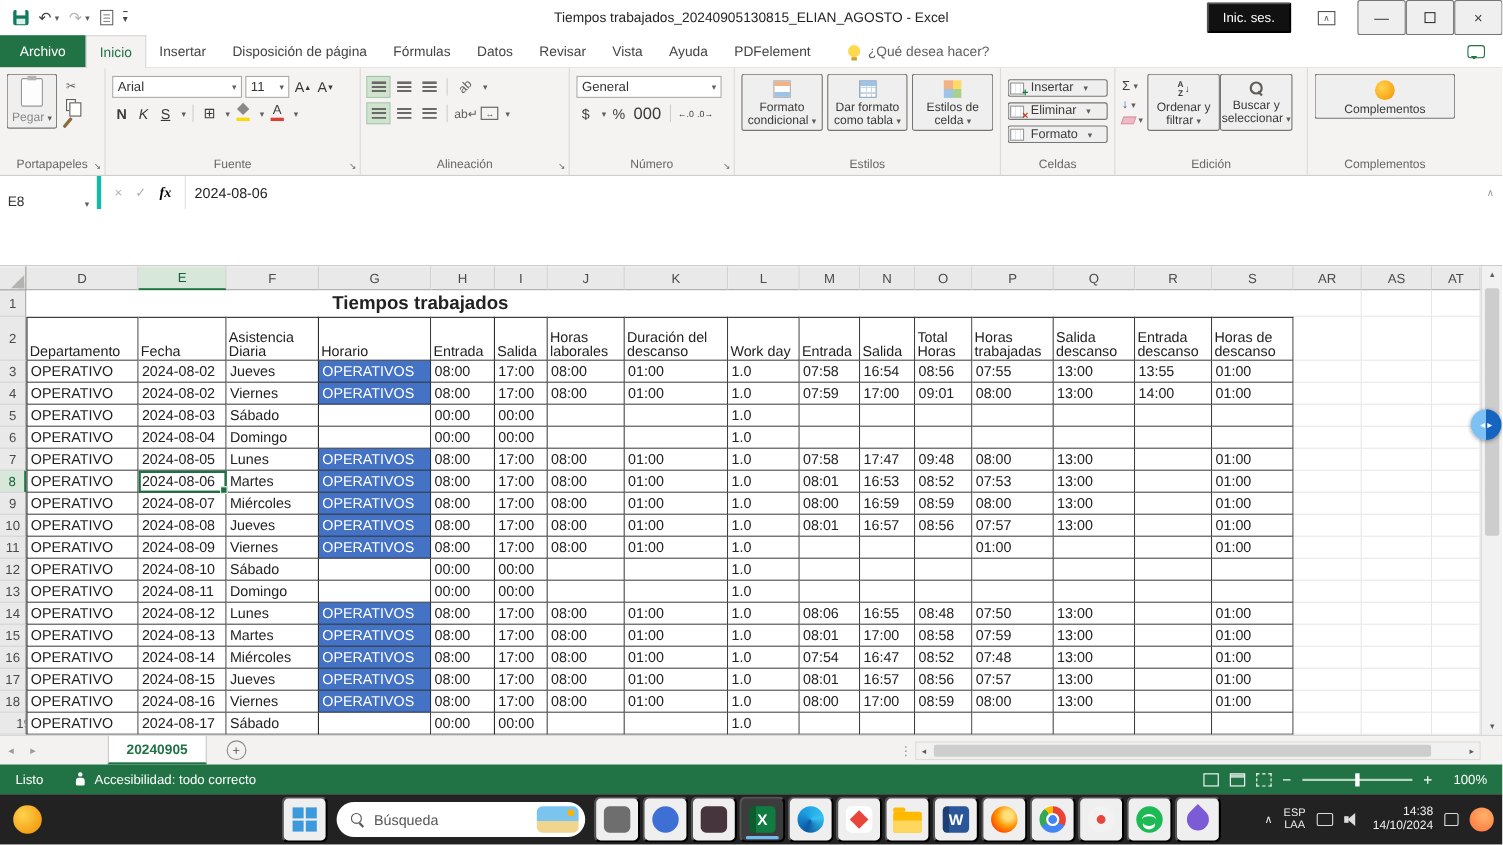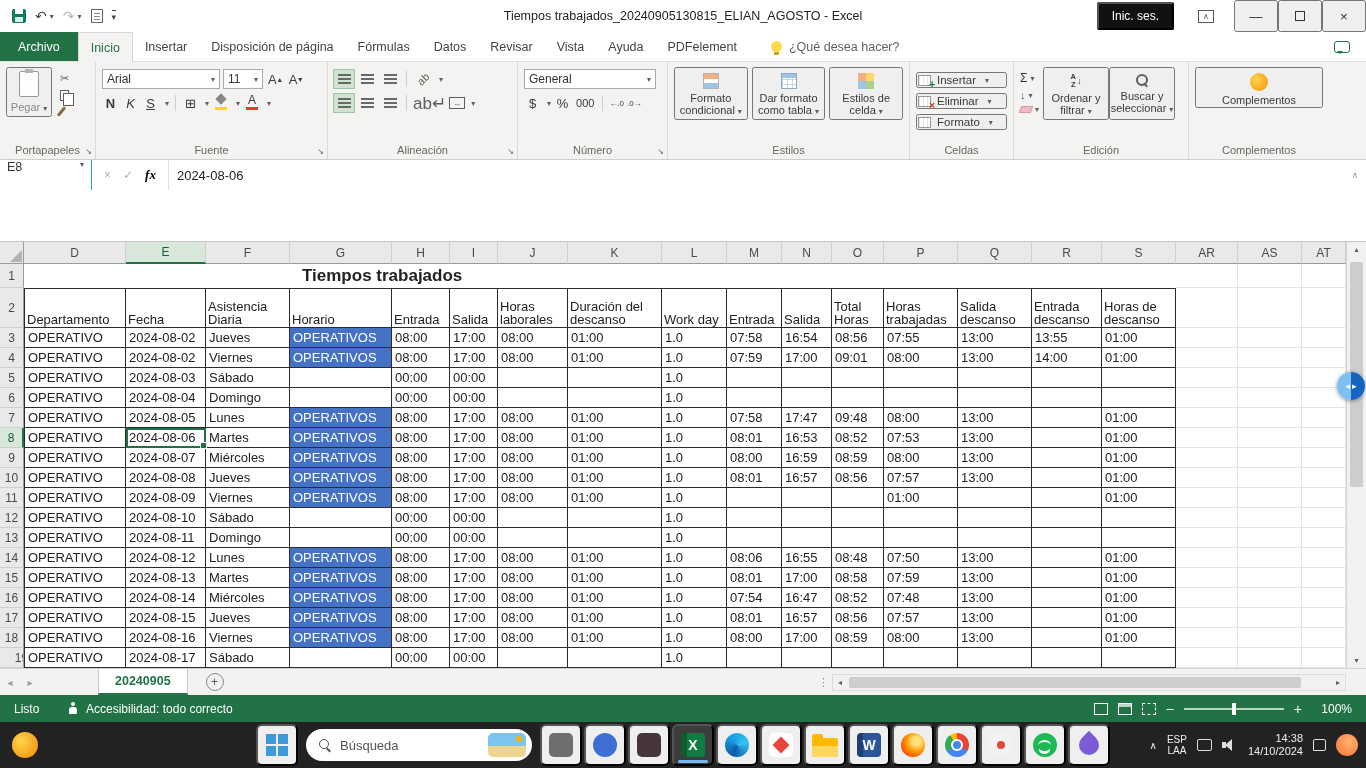--- a/index.html
+++ b/index.html
@@ -53,23 +53,23 @@
   .tiny{font-size:8px;margin-left:1px}
   .vsep{width:1px;height:16px;background:#d0cecd;margin:0 3px}
   .ub{text-decoration:underline}
   .colorbtn{position:relative;width:18px;height:20px;display:flex;align-items:flex-start;justify-content:center;font-size:12px;color:#3b3a39}
   .cbar{position:absolute;left:3px;right:3px;bottom:3px;height:3px}
   .bucket{width:8px;height:8px;background:#8a8886;transform:rotate(45deg);margin-top:2px}
   .bars{width:13px;height:10px;background:repeating-linear-gradient(to bottom,#6b6967 0 2px,transparent 2px 4px)}
   .abtn{width:20px;height:18px;display:grid;place-items:center}
   .abtn.active{background:#cfe3cf;outline:1px solid #9fc3a8}
   .ori{font-size:11px;transform:rotate(-45deg);color:#5f5d5b}
-  .wrapt{font-size:17px;color:#5f5d5b}
+  .wrapt{font-size:11px;color:#5f5d5b}
   .mrg{width:16px;height:12px;border:1px solid #5f5d5b;display:grid;place-items:center;font-size:8px;color:#5f5d5b}
-  .numsym{font-size:11px;color:#3b3a39}
+  .numsym{font-size:15px;color:#3b3a39}
   .decbtn{font-size:8px;color:#3b3a39}
   .stybtns{display:flex;gap:4px}
   .vbtn{width:76px;display:flex;flex-direction:column;align-items:center;gap:3px;padding-top:4px;font-size:11px;color:#3b3a39;text-align:center;line-height:12px}
   .ic-cond{width:16px;height:16px;border:1px solid #b5b3b1;background:linear-gradient(to bottom,#f4b183 0 33%,#fff 33% 66%,#9dc3e6 66%)}
   .ic-table{width:16px;height:16px;border:1px solid #8ea9c1;background:linear-gradient(to bottom,#9dc3e6 0 4px,transparent 4px),repeating-linear-gradient(to bottom,#c8d6e4 0 1px,transparent 1px 5px),repeating-linear-gradient(to right,#c8d6e4 0 1px,#fff 1px 5px)}
   .ic-cellstyles{width:16px;height:16px;background:conic-gradient(#ffd966 0 25%,#a9d18e 0 50%,#9dc3e6 0 75%,#f4b183 0)}
   .cellbtns{display:flex;flex-direction:column;gap:5px;padding-top:5px}
   .hbtn{display:flex;align-items:center;gap:6px;font-size:11.5px;color:#3b3a39}
   .icgrid{width:13px;height:11px;border:1px solid #9a9896;background:repeating-linear-gradient(to right,#dfe7ef 0 1px,#fff 1px 4px);position:relative}
   .ic-ins::after{content:'+';position:absolute;right:-5px;bottom:-5px;font-size:10px;font-weight:bold;color:#107c41}
@@ -82,21 +82,21 @@
   .vbtn2{width:66px;display:flex;flex-direction:column;align-items:center;gap:3px;padding-top:4px;font-size:11px;color:#3b3a39;text-align:center;line-height:12px}
   .ic-sort{display:flex;align-items:center;gap:1px}
   .az{display:flex;flex-direction:column;font-size:7.5px;font-weight:bold;line-height:8px;color:#3b3a39}
   .ic-mag{position:relative;width:14px;height:14px}
   .ic-mag::before{content:'';position:absolute;left:1px;top:1px;width:8px;height:8px;border:2px solid #5f5d5b;border-radius:50%}
   .ic-mag::after{content:'';position:absolute;right:1px;bottom:1px;width:5px;height:2px;background:#5f5d5b;transform:rotate(45deg)}
   .ic-addin{width:18px;height:18px;border-radius:50%;background:radial-gradient(circle at 35% 35%,#ffd34d,#f59300)}
   
   .fbar{position:absolute;top:160px;left:0;width:100%;height:82px;background:#fff;border-bottom:1px solid #c8c6c4}
   .fbrow{height:30px;display:flex;align-items:stretch}
-  .namebox{width:92px;display:flex;align-items:flex-start;justify-content:space-between;padding:0 7px;border-right:1px solid #14b8a6;font-size:12.5px;color:#333}
+  .namebox{width:92px;display:flex;align-items:flex-end;justify-content:space-between;padding:0 7px;border-right:4px solid #14b8a6;font-size:12.5px;color:#333}
   .fbtns{display:flex;align-items:center;gap:12px;padding:0 12px;border-right:1px solid #e1dfdd;color:#b0aeac;font-size:12px}
   .fx{font-style:italic;font-weight:bold;color:#000000;font-family:"Liberation Serif",serif;font-size:13px}
   .fvalue{flex:1;display:flex;align-items:center;padding-left:8px;font-size:13px;color:#222}
   .fcollapse{width:22px;display:grid;place-items:center;color:#9a9896;font-size:9px}
   
   .gridwrap{position:absolute;top:242px;left:0;width:1346px;height:426px;background:#fff;overflow:hidden}
   .ghrow,.grow{display:flex}
   .ghrow{height:22px}
   .grow{height:20px}
   .grow.r1{height:24px}

